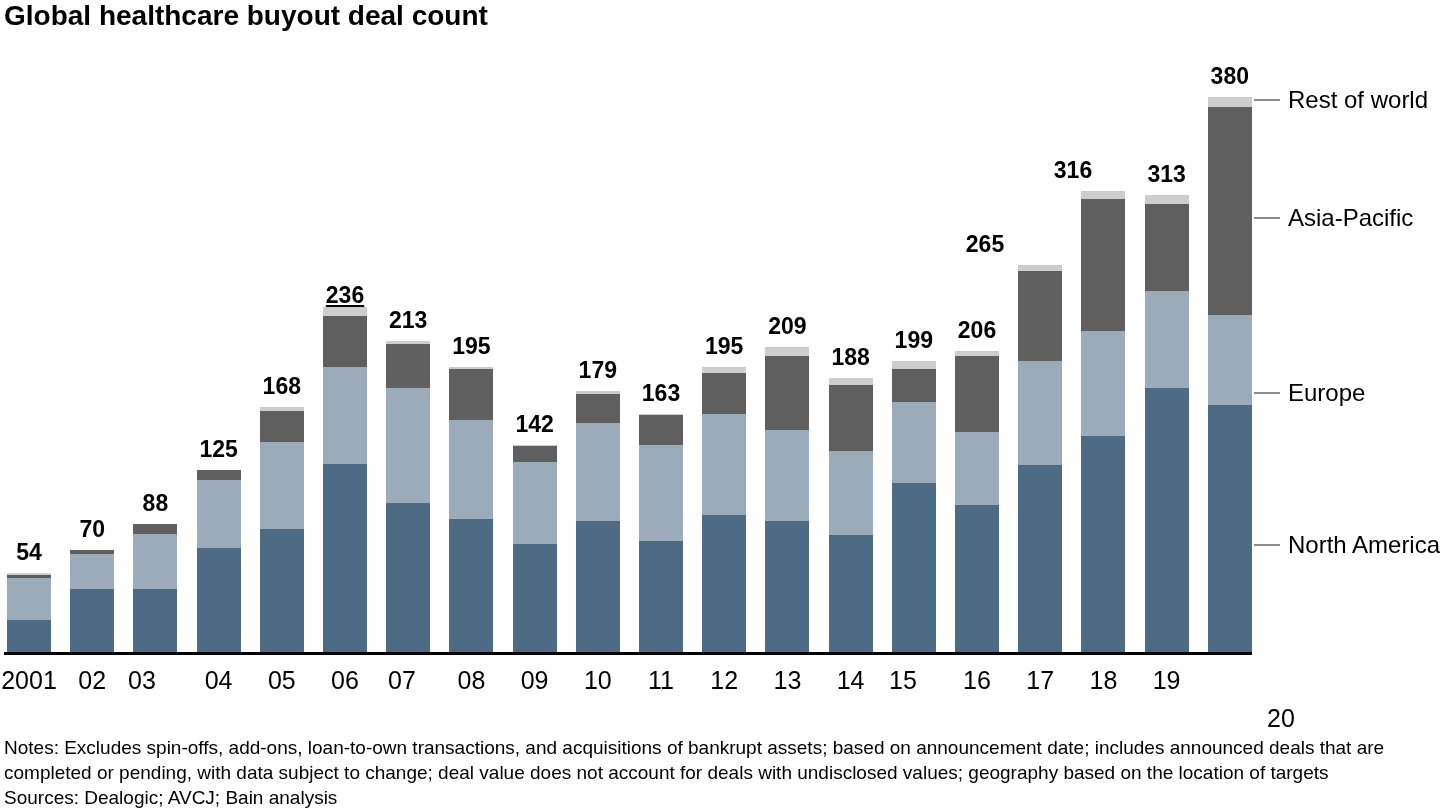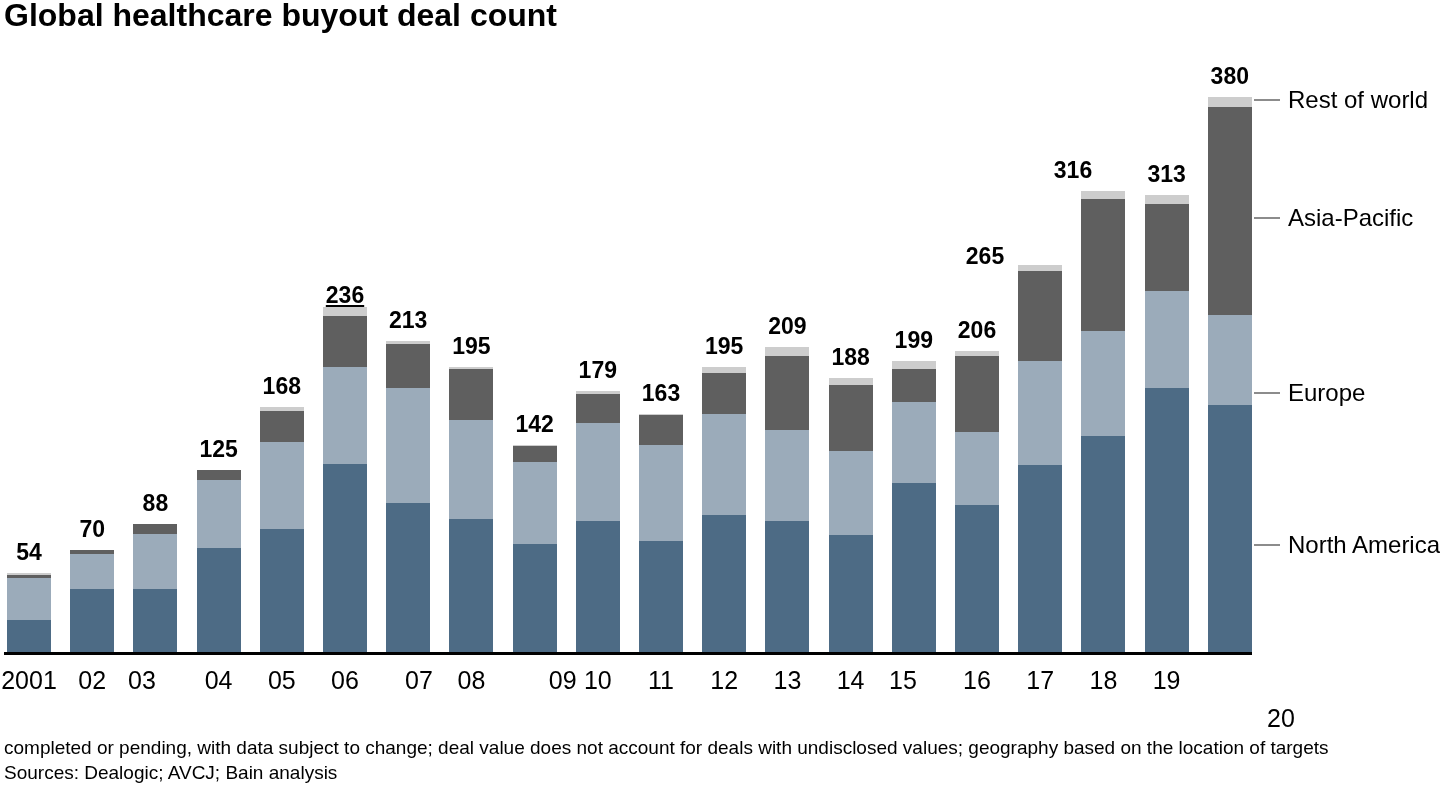--- a/index.html
+++ b/index.html
@@ -1,18 +1,18 @@
 <!DOCTYPE html>
 <html><head>
 <meta charset="utf-8">
 <style>
   html,body{margin:0;padding:0;background:#ffffff;}
   body{font-family:"Liberation Sans","DejaVu Sans",sans-serif;color:#000;}
   .canvas{position:relative;width:1440px;height:810px;background:#fff;overflow:hidden;}
-  .title{position:absolute;left:4px;top:0px;font-size:32px;font-weight:bold;line-height:31px;}
+  .title{position:absolute;left:4px;top:0px;font-size:28px;font-weight:bold;line-height:31px;}
   .plot{position:absolute;left:0;top:0;width:1440px;height:710px;}
   .axis-line{position:absolute;height:3px;background:#000;}
   .bar-seg{position:absolute;}
   .bar-value{position:absolute;font-size:23px;font-weight:bold;text-align:center;}
   .bar-year{position:absolute;font-size:25px;text-align:center;}
   .legend-line{position:absolute;height:2px;background:#8c8c8c;}
   .legend-label{position:absolute;font-size:24px;line-height:28px;white-space:nowrap;}
   .notes{position:absolute;left:4px;top:735px;font-size:19px;line-height:25px;width:1434px;}
 </style>
 </head>
@@ -56,33 +56,33 @@
       <div class="bar-seg" style="left: 323px; width: 44px; top: 367.3px; height: 96.36px; background: rgb(155, 171, 186);"></div>
       <div class="bar-seg" style="left: 323px; width: 44px; top: 316.2px; height: 51.1px; background: rgb(95, 95, 95);"></div>
       <div class="bar-seg" style="left: 323px; width: 44px; top: 307.44px; height: 8.76px; background: rgb(205, 205, 205);"></div>
       <div class="bar-value" style="left: 303px; width: 84px; top: 282px; text-decoration: underline;">236</div>
       <div class="bar-year" style="left: 303px; width: 84px; top: 666px;">06</div>
       <div class="bar-seg" style="left: 386.2px; width: 44px; top: 503.08px; height: 148.92px; background: rgb(77, 107, 133);"></div>
       <div class="bar-seg" style="left: 386.2px; width: 44px; top: 387.74px; height: 115.34px; background: rgb(155, 171, 186);"></div>
       <div class="bar-seg" style="left: 386.2px; width: 44px; top: 343.94px; height: 43.8px; background: rgb(95, 95, 95);"></div>
       <div class="bar-seg" style="left: 386.2px; width: 44px; top: 341.02px; height: 2.92px; background: rgb(205, 205, 205);"></div>
       <div class="bar-value" style="left: 366.2px; width: 84px; top: 307.02px;">213</div>
-      <div class="bar-year" style="left: 377px; width: 84px; top: 666px;">07</div>
+      <div class="bar-year" style="left: 360px; width: 84px; top: 666px;">07</div>
       <div class="bar-seg" style="left: 449.4px; width: 44px; top: 519.14px; height: 132.86px; background: rgb(77, 107, 133);"></div>
       <div class="bar-seg" style="left: 449.4px; width: 44px; top: 419.86px; height: 99.28px; background: rgb(155, 171, 186);"></div>
       <div class="bar-seg" style="left: 449.4px; width: 44px; top: 368.76px; height: 51.1px; background: rgb(95, 95, 95);"></div>
       <div class="bar-seg" style="left: 449.4px; width: 44px; top: 367.3px; height: 1.46px; background: rgb(205, 205, 205);"></div>
       <div class="bar-value" style="left: 429.4px; width: 84px; top: 333.3px;">195</div>
       <div class="bar-year" style="left: 429.4px; width: 84px; top: 666px;">08</div>
       <div class="bar-seg" style="left: 512.6px; width: 44px; top: 543.96px; height: 108.04px; background: rgb(77, 107, 133);"></div>
       <div class="bar-seg" style="left: 512.6px; width: 44px; top: 462.2px; height: 81.76px; background: rgb(155, 171, 186);"></div>
       <div class="bar-seg" style="left: 512.6px; width: 44px; top: 446.14px; height: 16.06px; background: rgb(95, 95, 95);"></div>
       <div class="bar-seg" style="left: 512.6px; width: 44px; top: 444.68px; height: 1.46px; background: rgb(205, 205, 205);"></div>
       <div class="bar-value" style="left: 492.6px; width: 84px; top: 410.68px;">142</div>
-      <div class="bar-year" style="left: 492.6px; width: 84px; top: 666px; text-align: right;">09</div>
+      <div class="bar-year" style="left: 492.6px; width: 84px; top: 666px;">09</div>
       <div class="bar-seg" style="left: 575.8px; width: 44px; top: 520.6px; height: 131.4px; background: rgb(77, 107, 133);"></div>
       <div class="bar-seg" style="left: 575.8px; width: 44px; top: 422.78px; height: 97.82px; background: rgb(155, 171, 186);"></div>
       <div class="bar-seg" style="left: 575.8px; width: 44px; top: 393.58px; height: 29.2px; background: rgb(95, 95, 95);"></div>
       <div class="bar-seg" style="left: 575.8px; width: 44px; top: 390.66px; height: 2.92px; background: rgb(205, 205, 205);"></div>
       <div class="bar-value" style="left: 555.8px; width: 84px; top: 356.66px;">179</div>
       <div class="bar-year" style="left: 555.8px; width: 84px; top: 666px;">10</div>
       <div class="bar-seg" style="left: 639px; width: 44px; top: 541.04px; height: 110.96px; background: rgb(77, 107, 133);"></div>
       <div class="bar-seg" style="left: 639px; width: 44px; top: 444.68px; height: 96.36px; background: rgb(155, 171, 186);"></div>
       <div class="bar-seg" style="left: 639px; width: 44px; top: 415.48px; height: 29.2px; background: rgb(95, 95, 95);"></div>
       <div class="bar-seg" style="left: 639px; width: 44px; top: 414.02px; height: 1.46px; background: rgb(205, 205, 205);"></div>
@@ -115,21 +115,21 @@
       <div class="bar-seg" style="left: 955px; width: 44px; top: 504.54px; height: 147.46px; background: rgb(77, 107, 133);"></div>
       <div class="bar-seg" style="left: 955px; width: 44px; top: 431.54px; height: 73px; background: rgb(155, 171, 186);"></div>
       <div class="bar-seg" style="left: 955px; width: 44px; top: 355.62px; height: 75.92px; background: rgb(95, 95, 95);"></div>
       <div class="bar-seg" style="left: 955px; width: 44px; top: 351.24px; height: 4.38px; background: rgb(205, 205, 205);"></div>
       <div class="bar-value" style="left: 935px; width: 84px; top: 317.24px;">206</div>
       <div class="bar-year" style="left: 935px; width: 84px; top: 666px;">16</div>
       <div class="bar-seg" style="left: 1018.2px; width: 44px; top: 465.12px; height: 186.88px; background: rgb(77, 107, 133);"></div>
       <div class="bar-seg" style="left: 1018.2px; width: 44px; top: 361.46px; height: 103.66px; background: rgb(155, 171, 186);"></div>
       <div class="bar-seg" style="left: 1018.2px; width: 44px; top: 270.94px; height: 90.52px; background: rgb(95, 95, 95);"></div>
       <div class="bar-seg" style="left: 1018.2px; width: 44px; top: 265.1px; height: 5.84px; background: rgb(205, 205, 205);"></div>
-      <div class="bar-value" style="left: 943px; width: 84px; top: 231.1px; margin-top: 12px;">265</div>
+      <div class="bar-value" style="left: 943px; width: 84px; top: 231.1px;">265</div>
       <div class="bar-year" style="left: 998.2px; width: 84px; top: 666px;">17</div>
       <div class="bar-seg" style="left: 1081.4px; width: 44px; top: 435.92px; height: 216.08px; background: rgb(77, 107, 133);"></div>
       <div class="bar-seg" style="left: 1081.4px; width: 44px; top: 330.8px; height: 105.12px; background: rgb(155, 171, 186);"></div>
       <div class="bar-seg" style="left: 1081.4px; width: 44px; top: 199.4px; height: 131.4px; background: rgb(95, 95, 95);"></div>
       <div class="bar-seg" style="left: 1081.4px; width: 44px; top: 190.64px; height: 8.76px; background: rgb(205, 205, 205);"></div>
       <div class="bar-value" style="left: 1031px; width: 84px; top: 156.64px;">316</div>
       <div class="bar-year" style="left: 1061.4px; width: 84px; top: 666px;">18</div>
       <div class="bar-seg" style="left: 1144.6px; width: 44px; top: 387.74px; height: 264.26px; background: rgb(77, 107, 133);"></div>
       <div class="bar-seg" style="left: 1144.6px; width: 44px; top: 291.38px; height: 96.36px; background: rgb(155, 171, 186);"></div>
       <div class="bar-seg" style="left: 1144.6px; width: 44px; top: 203.78px; height: 87.6px; background: rgb(95, 95, 95);"></div>
@@ -147,17 +147,18 @@
       <div class="legend-label" style="left: 1288px; top: 86px;">Rest of world</div>
       <div class="legend-line" style="left: 1254px; width: 26px; top: 217px;"></div>
       <div class="legend-label" style="left: 1288px; top: 204px;">Asia-Pacific</div>
       <div class="legend-line" style="left: 1254px; width: 26px; top: 392px;"></div>
       <div class="legend-label" style="left: 1288px; top: 379px;">Europe</div>
       <div class="legend-line" style="left: 1254px; width: 26px; top: 544px;"></div>
       <div class="legend-label" style="left: 1288px; top: 531px;">North America</div>
     </div>
 
   <div class="notes">
+    <div>Notes: Excludes spin-offs, add-ons, loan-to-own transactions, and acquisitions of bankrupt assets; based on announcement date; includes announced deals that are</div>
     <div>completed or pending, with data subject to change; deal value does not account for deals with undisclosed values; geography based on the location of targets</div>
     <div>Sources: Dealogic; AVCJ; Bain analysis</div>
   </div>
 
 </div>
 
 </body></html>

